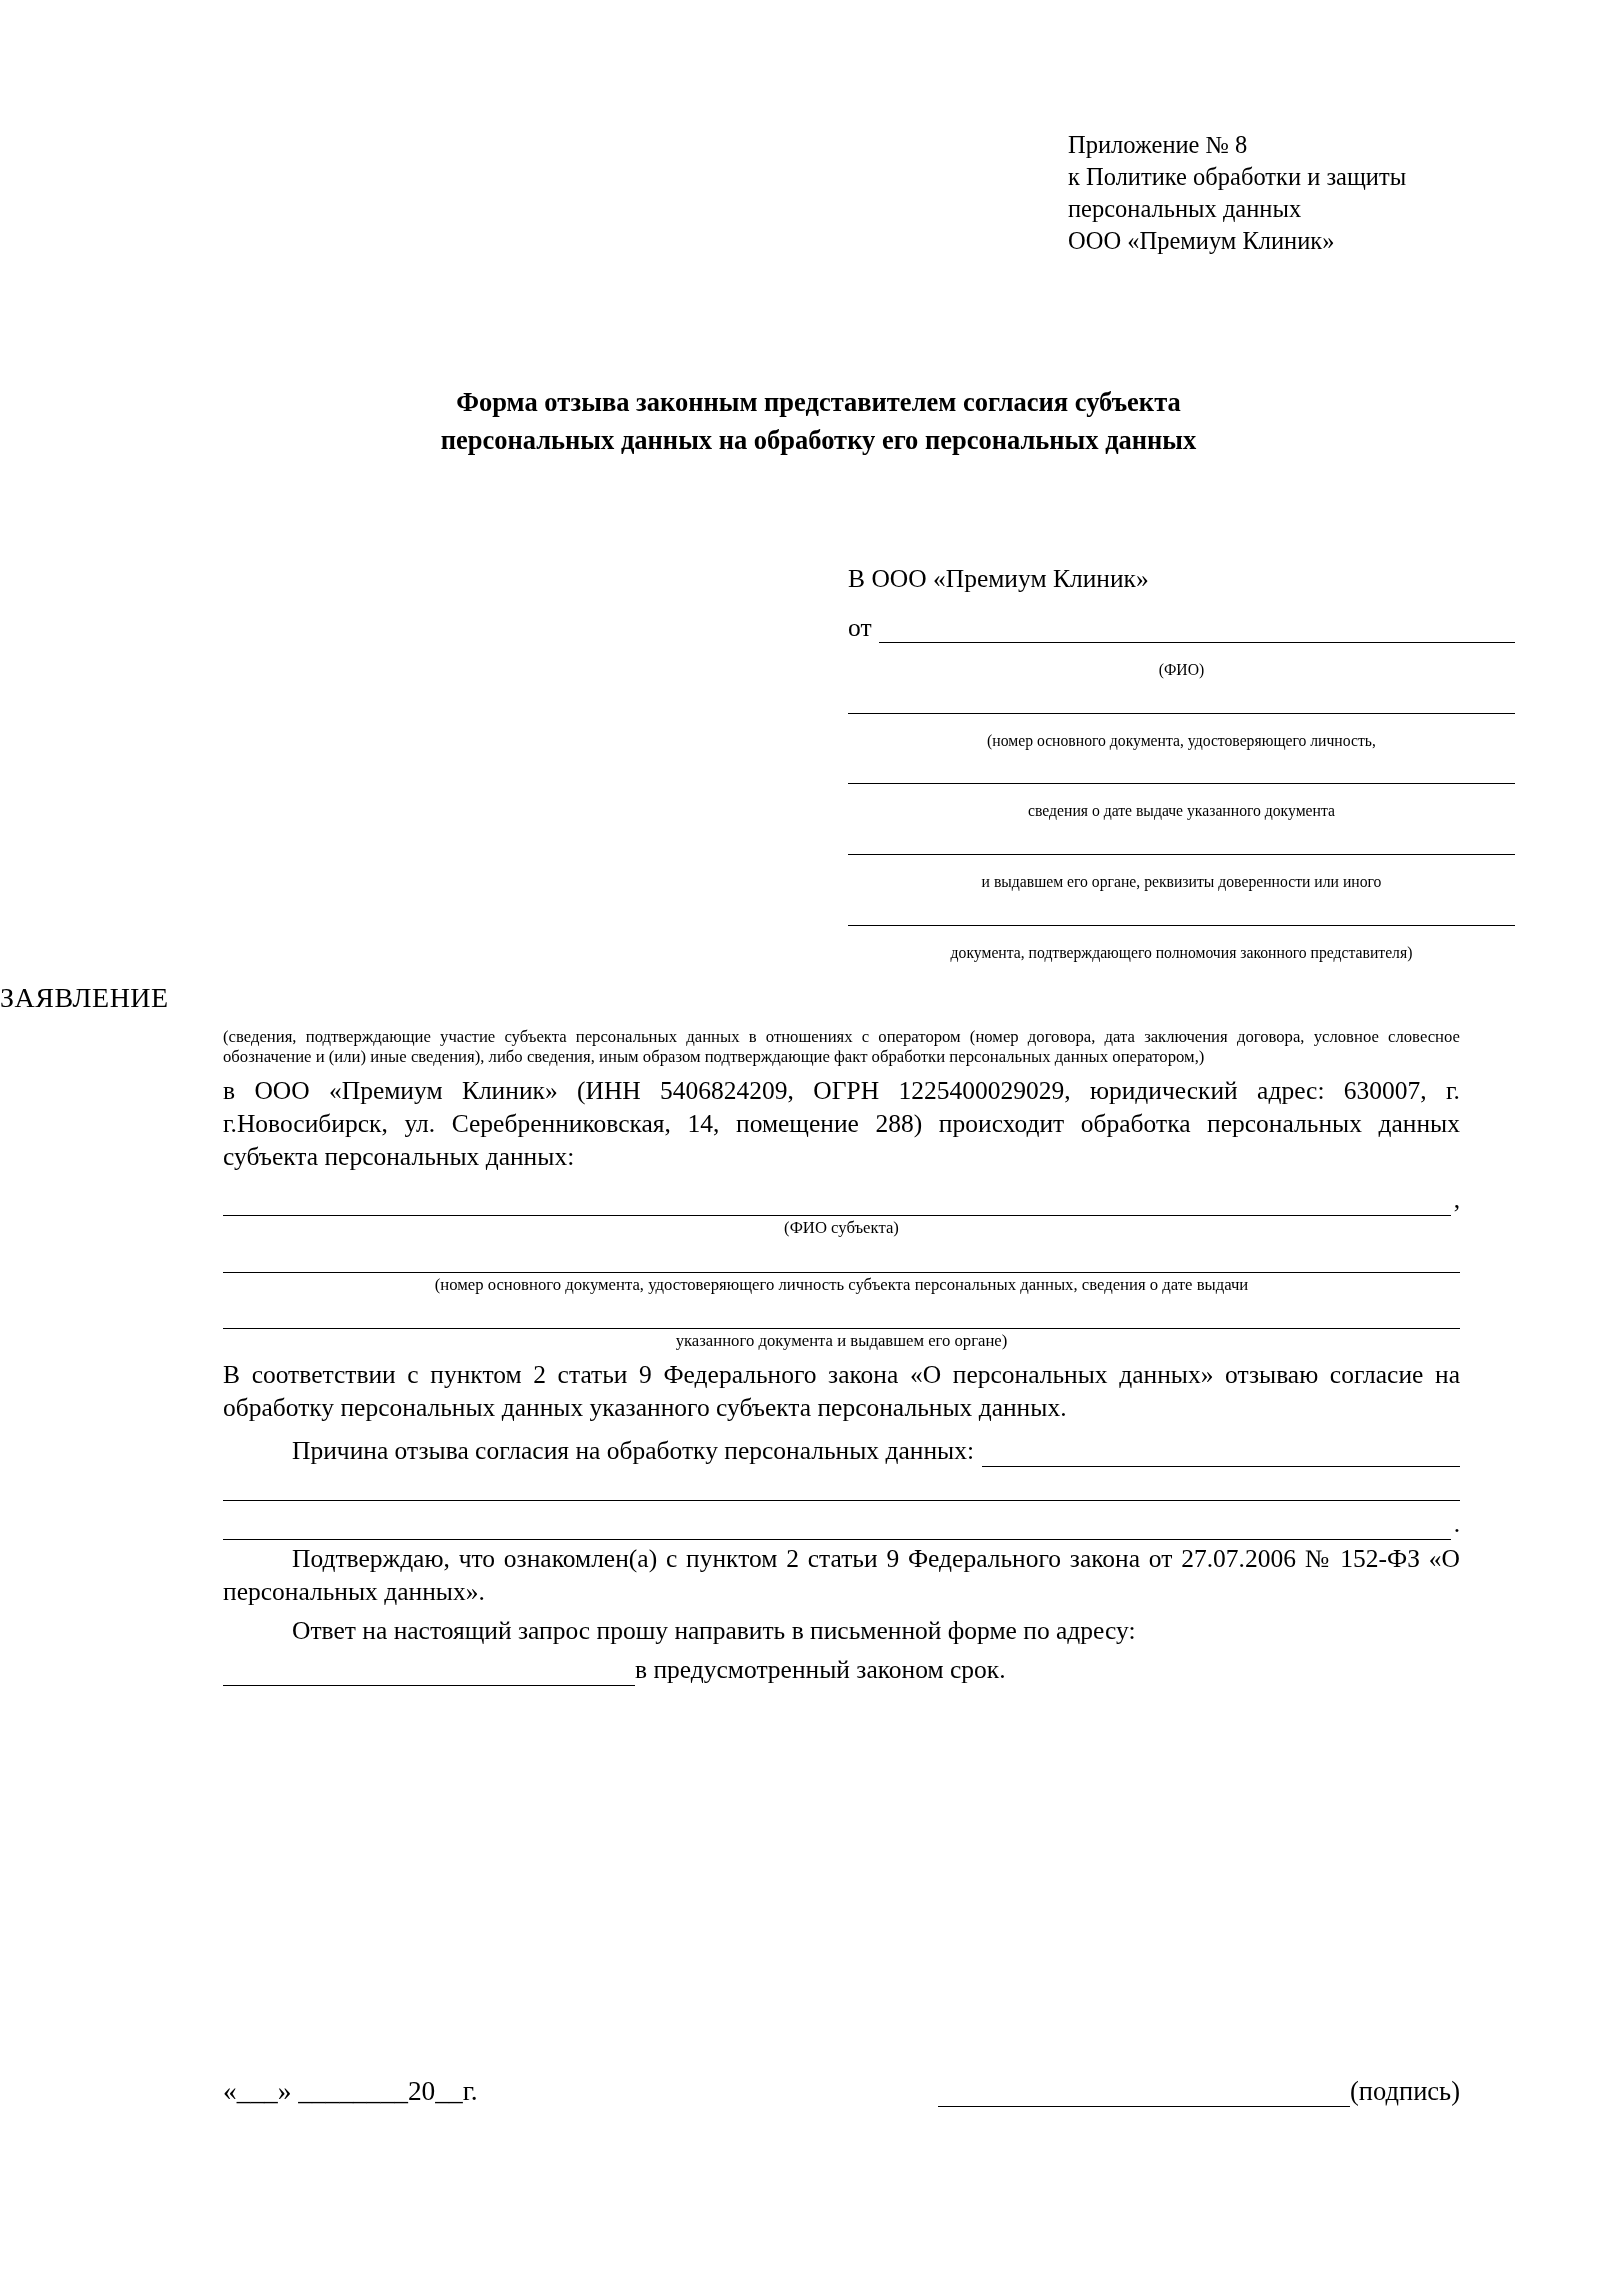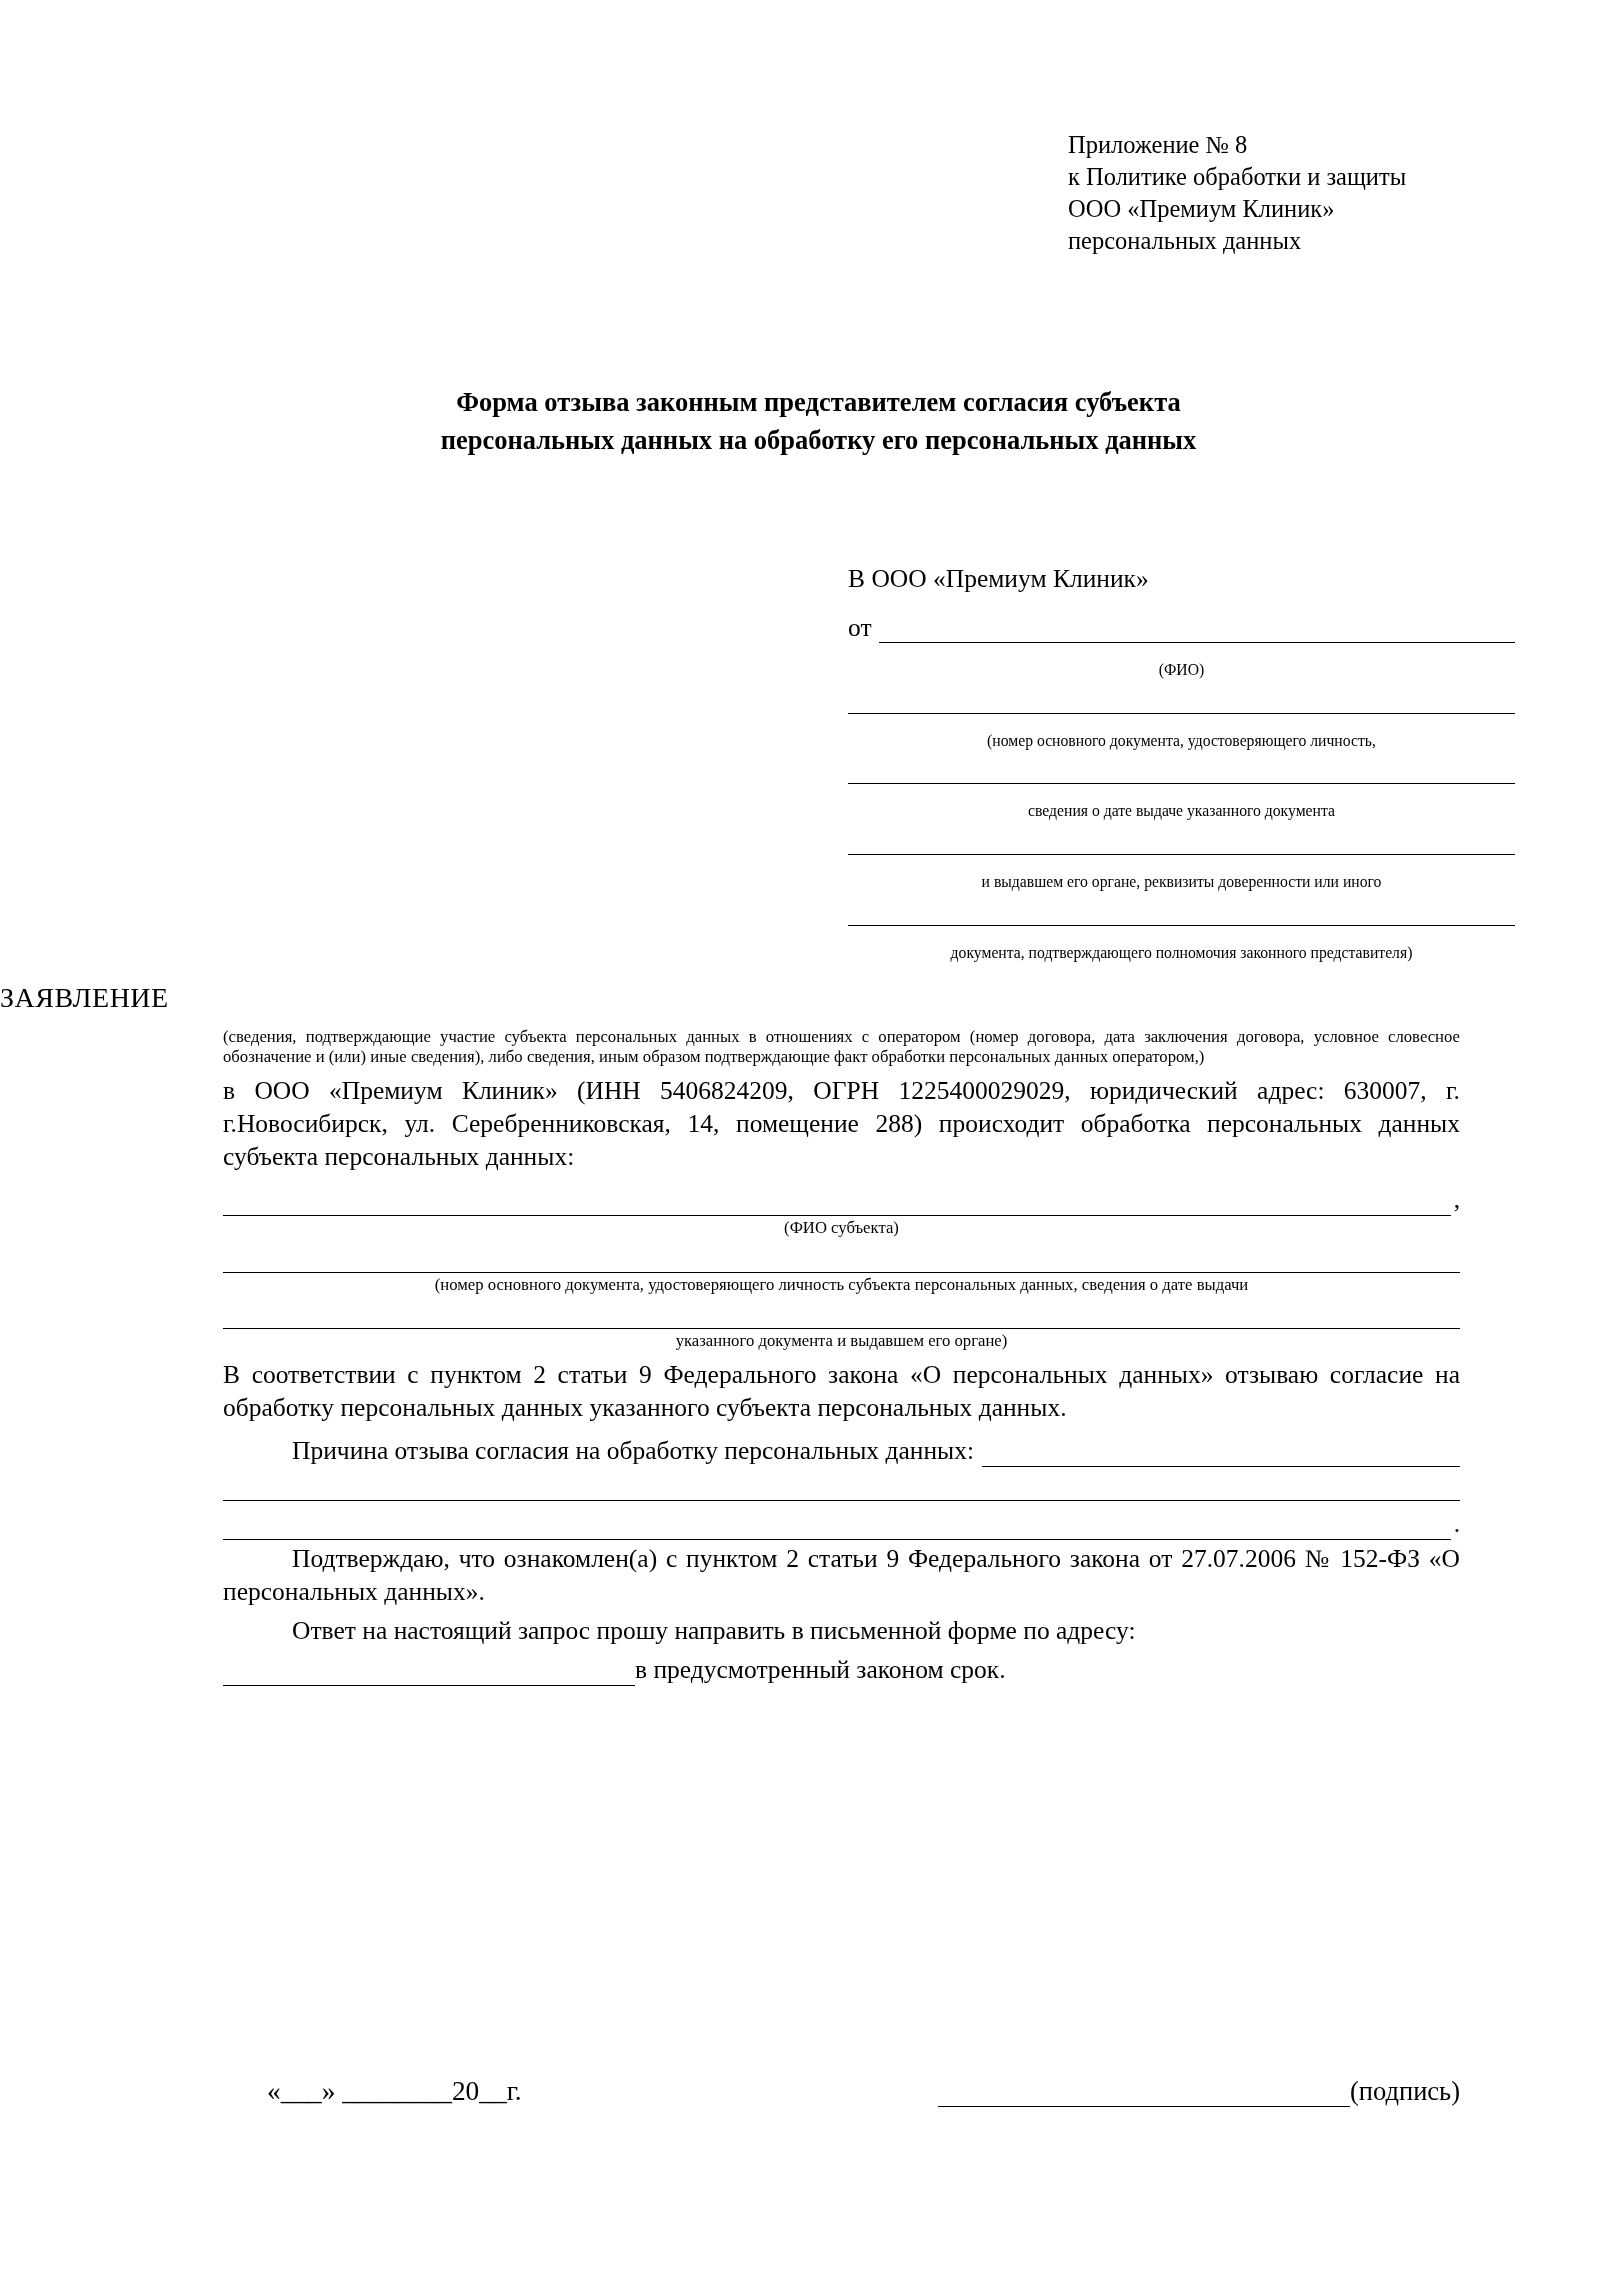--- a/index.html
+++ b/index.html
@@ -135,21 +135,21 @@
   .sign-row {
     position: absolute;
     left: 223px;
     top: 2076px;
     width: 1237px;
     font-size: 27.4px;
     display: flex;
     justify-content: space-between;
     align-items: flex-end;
   }
-  .sign-left { white-space: nowrap; margin-left: 44px; }
+  .sign-left { white-space: nowrap; }
   .sign-right {
     display: flex;
     align-items: flex-end;
   }
   .sign-rule {
     border-bottom: 1px solid #000;
     width: 412px;
     height: 23.5px;
   }
   .sign-label { font-size: 26.5px; }
@@ -160,22 +160,22 @@
   .nowrap { white-space: nowrap; }
 </style>
 </head>
 <body>
 
 <div class="page">
 
   <div class="header-block">
     <div>Приложение № 8</div>
     <div>к Политике обработки и защиты</div>
+    <div>персональных данных</div>
     <div>ООО «Премиум Клиник»</div>
-    <div>персональных данных</div>
   </div>
 
   <div class="doc-title">
     <div>Форма отзыва законным представителем согласия субъекта</div>
     <div>персональных данных на обработку его персональных данных</div>
   </div>
 
   <div class="addressee">
     <div class="to-line">В ООО «Премиум Клиник»</div>
 

